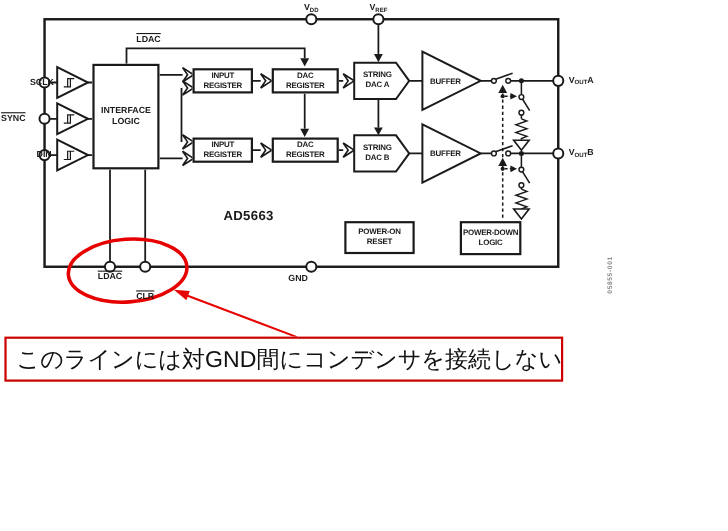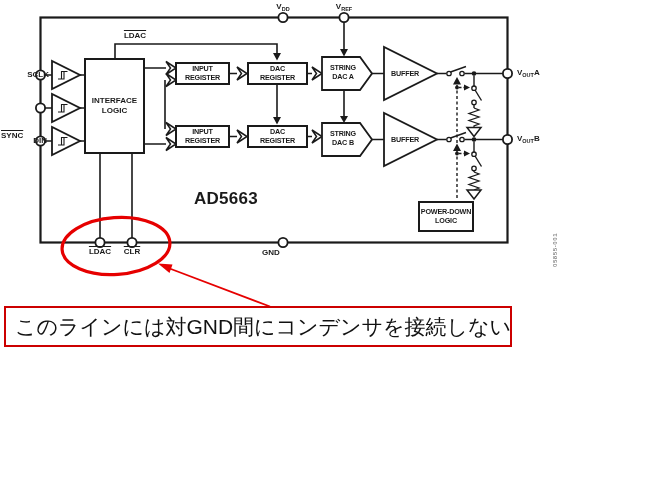--- a/index.html
+++ b/index.html
@@ -22,21 +22,21 @@
     font-weight:bold;color:#1a1a1a;text-align:center;
   }
   .reg{font-size:7.2px;line-height:8.6px;letter-spacing:-0.2px;}
   .iface{font-size:8px;line-height:9.6px;}
   .shapelbl{
     position:absolute;font-weight:bold;color:#1a1a1a;text-align:center;
     font-size:7.2px;line-height:8.6px;letter-spacing:-0.2px;white-space:nowrap;
   }
   #part-number{
     position:absolute;left:193px;top:189px;width:66px;text-align:center;
-    font-weight:bold;font-size:17px;letter-spacing:0.3px;color:#1a1a1a;
+    font-weight:bold;font-size:12px;letter-spacing:0.3px;color:#1a1a1a;
   }
   #fig-code{
     position:absolute;left:552px;top:203px;height:64px;
     writing-mode:vertical-rl;transform:rotate(180deg);
     font-size:6px;letter-spacing:0.6px;color:#8a8a8a;font-weight:bold;
   }
   #annotation-box{
     position:absolute;left:4px;top:306px;width:508px;height:41px;
     border:2px solid #cc0000;background:#fff;box-sizing:border-box;
     display:flex;align-items:center;padding-left:9px;
@@ -160,21 +160,21 @@
       <ellipse cx="116" cy="246" rx="54" ry="28.5" fill="none" stroke="#e60000" stroke-width="3.2" transform="rotate(-4 116 246)"></ellipse>
       <line x1="270" y1="306.5" x2="167" y2="267.5" stroke="#e60000" stroke-width="1.8"></line>
       <polygon points="158,263.5 172.5,264.5 169.5,273" fill="#e60000"></polygon>
     </g>
   </svg>
 
   <div class="lbl ctr" style="left:261px;top:2px;width:44px;"><span>V</span><span class="sub">DD</span></div>
   <div class="lbl ctr" style="left:322px;top:2px;width:44px;"><span>V</span><span class="sub">REF</span></div>
 
   <div class="lbl rt" style="left:1px;top:70px;width:48px;">SCLK</div>
-  <div class="lbl rt" style="left:1px;top:103px;width:16px;margin-top:28px;"><span class="ov">SYNC</span></div>
+  <div class="lbl rt" style="left:1px;top:103px;width:16px;"><span class="ov">SYNC</span></div>
   <div class="lbl rt" style="left:1px;top:136px;width:46px;">DIN</div>
 
   <div class="lbl ctr" style="left:116px;top:31px;width:38px;"><span class="ov">LDAC</span></div>
 
   <div class="blockbox iface" style="left:84px;top:58px;width:61px;height:96px;">
     <div>INTERFACE</div>
     <div>LOGIC</div>
   </div>
 
   <div class="blockbox reg" style="left:175px;top:62px;width:55px;height:23px;">
@@ -201,30 +201,34 @@
   <div class="shapelbl" style="left:322px;top:130px;width:42px;">
     <div>STRING</div>
     <div>DAC B</div>
   </div>
 
   <div class="shapelbl" style="left:385px;top:70px;width:40px;">BUFFER</div>
   <div class="shapelbl" style="left:385px;top:136px;width:40px;">BUFFER</div>
 
   <div id="part-number">AD5663</div>
 
+  <div class="blockbox reg" style="left:313px;top:201px;width:64px;height:30px;">
+    <div>POWER-ON</div>
+    <div>RESET</div>
+  </div>
   <div class="blockbox reg" style="left:418px;top:201px;width:56px;height:31px;">
     <div>POWER-DOWN</div>
     <div>LOGIC</div>
   </div>
 
   <div class="lbl" style="left:517px;top:68px;"><span>V</span><span class="sub">OUT</span><span>A</span></div>
   <div class="lbl" style="left:517px;top:134px;"><span>V</span><span class="sub">OUT</span><span>B</span></div>
 
   <div class="lbl ctr" style="left:82px;top:247px;width:36px;"><span class="ov">LDAC</span></div>
-  <div class="lbl ctr" style="left:118px;top:247px;width:28px;"><span class="ov">CLR</span></div>
+  <div class="lbl ctr" style="left:118px;top:265px;width:28px;"><span class="ov">CLR</span></div>
   <div class="lbl ctr" style="left:254px;top:248px;width:34px;">GND</div>
 
   <div id="fig-code">05855-001</div>
 
   <div id="annotation-box">
     <span>このラインには対GND間にコンデンサを接続しない。</span>
   </div>
 
 </div>
 

